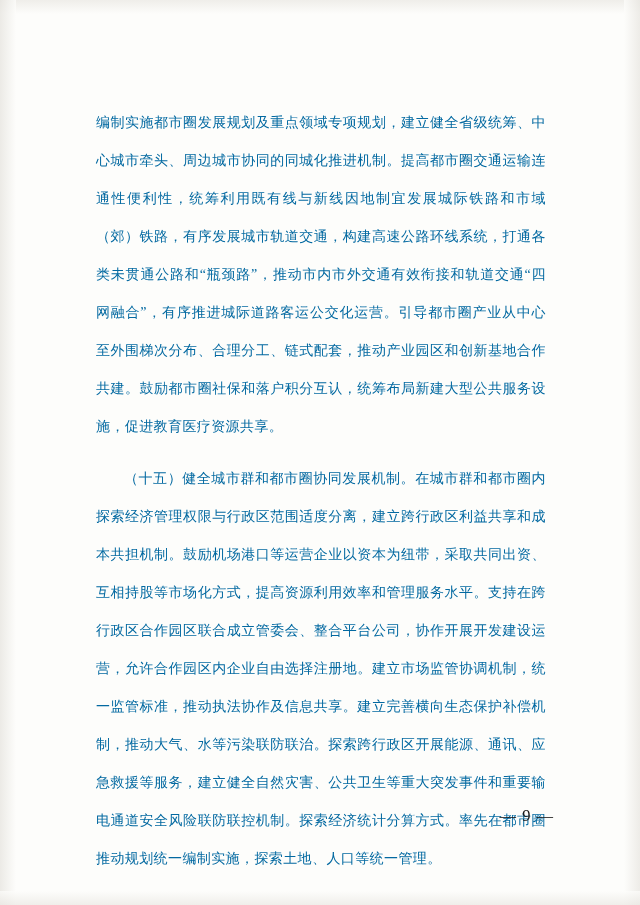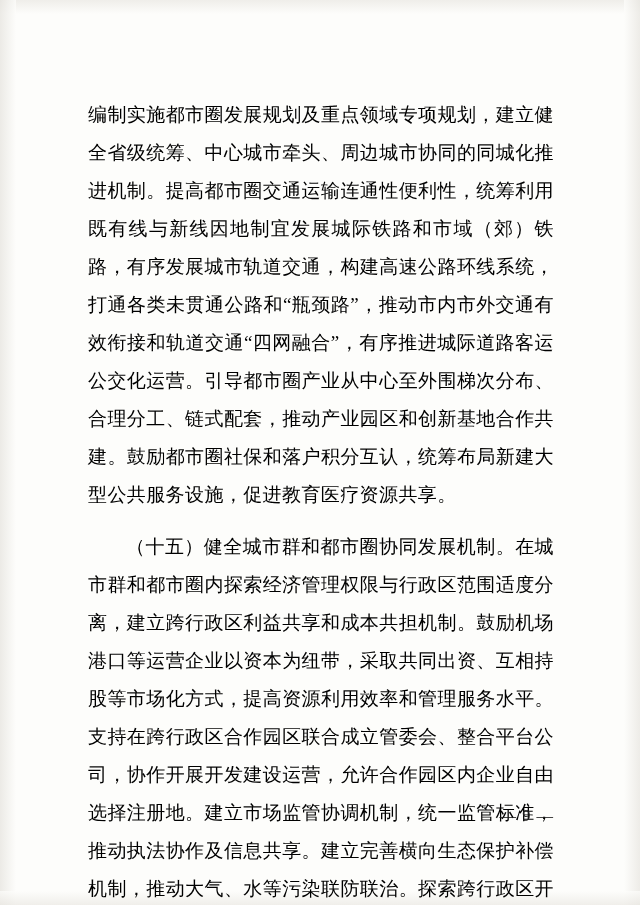--- a/index.html
+++ b/index.html
@@ -19,27 +19,27 @@
     background: #fdfdfb;
     overflow: hidden;
   }
   .page-inner {
     position: absolute;
     left: 88px;
     top: 96px;
     width: 466px;
   }
   .para {
-    font-size: 19px;
+    font-size: 14px;
     line-height: 38px;
-    color: #000000;
+    color: #0369a1;
     text-align: justify;
     text-justify: inter-ideograph;
     letter-spacing: 0.4px;
-    margin: 0;
+    margin: 8px;
   }
   .para + .para {
     margin-top: 14px;
   }
   .indent {
     text-indent: 2em;
   }
   .page-number {
     position: absolute;
     right: 86px;

